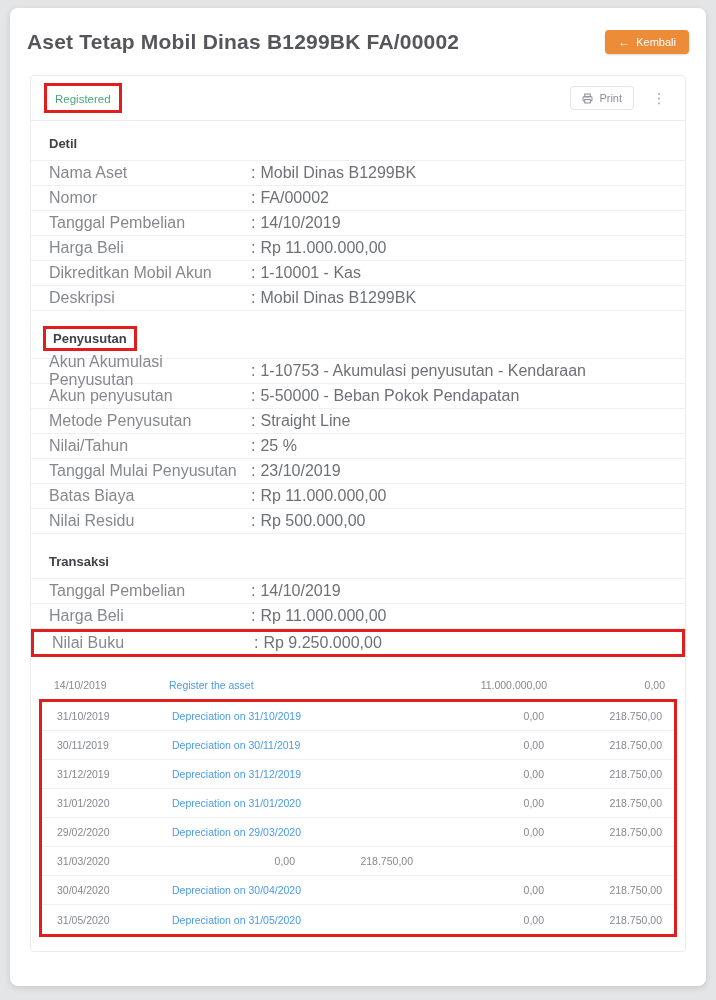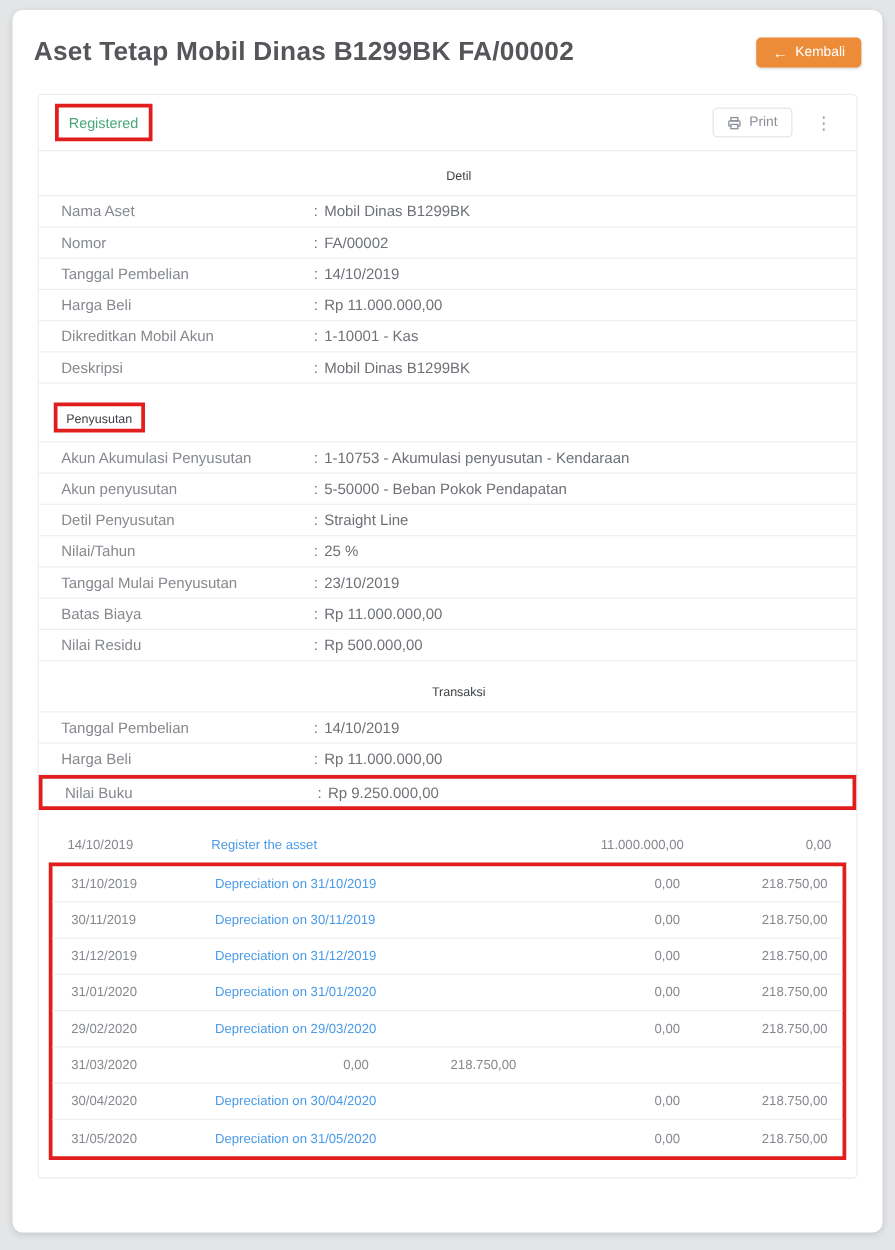--- a/index.html
+++ b/index.html
@@ -42,28 +42,28 @@
   .topbar-right { margin-left:auto; display:flex; align-items:center; gap:12px; }
   .btn-print {
     background:#fff; border:1px solid #e4e5e7; border-radius:4px; color:#8a8f98;
     font-family:inherit; font-size:11px; padding:5px 11px; cursor:pointer;
     display:inline-flex; align-items:center; gap:6px;
   }
   .btn-print svg { display:block; }
   .kebab { color:#9aa0a6; font-size:14px; cursor:pointer; padding:2px 6px; letter-spacing:0; }
   
   .section-heading {
-    font-size:10px; font-weight:400; color:#3f4246; padding:0 0 9px 18px; margin-top:15px;text-align:center;
+    font-size:13px; font-weight:700; color:#3f4246; padding:0 0 9px 18px; margin-top:15px;
   }
   .heading-wrap { margin:15px 0 7px 12px; }
   .heading-wrap .section-heading { margin:0; padding:2px 7px; }
   .rows { border-top:1px solid #efeff1; }
   .drow {
     display:flex; align-items:center; height:25px; border-bottom:1px solid #efeff1;
-    padding-left:18px; font-size:12px;
+    padding-left:18px; font-size:16px;
   }
   .dlabel { width:202px; color:#85898e; flex:none; }
   .dvalue { color:#6d7176; display:flex; }
   .dvalue .colon { margin-right:5px; }
   .drow.highlighted { border:3px solid #e11d1d; height:28px; }
   
   .jtable { margin:14px 8px 0; font-size:10.5px; }
   .trow { display:flex; align-items:center; height:29px; }
   .thead {
     background:#f4f5f6; color:#75797e; height:27px; border-radius:2px;
@@ -186,21 +186,21 @@
 
             <div class="drow">
               <span class="dlabel">Akun penyusutan</span>
               <span class="dvalue">
                 <span class="colon">:</span>
                 <span>5-50000 - Beban Pokok Pendapatan</span>
               </span>
             </div>
 
             <div class="drow">
-              <span class="dlabel">Detil Penyusutan</span>
+              <span class="dlabel">Metode Penyusutan</span>
               <span class="dvalue">
                 <span class="colon">:</span>
                 <span>Straight Line</span>
               </span>
             </div>
 
             <div class="drow">
               <span class="dlabel">Nilai/Tahun</span>
               <span class="dvalue">
                 <span class="colon">:</span>

